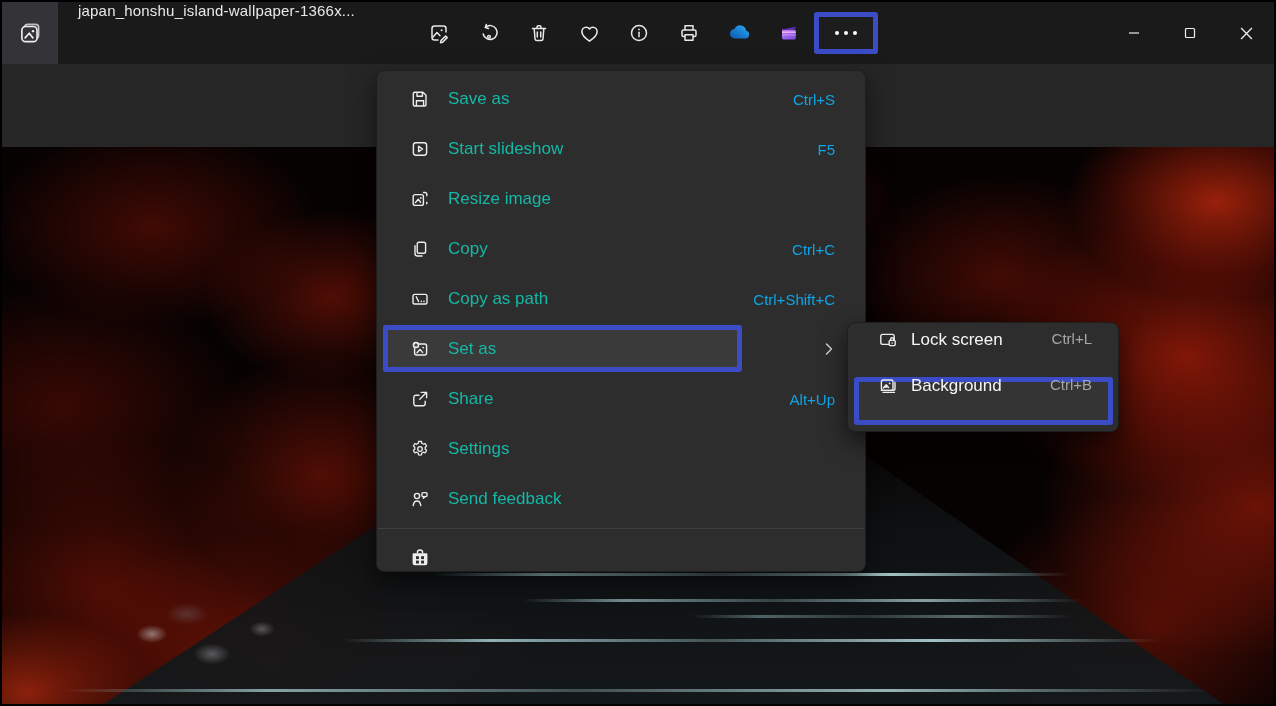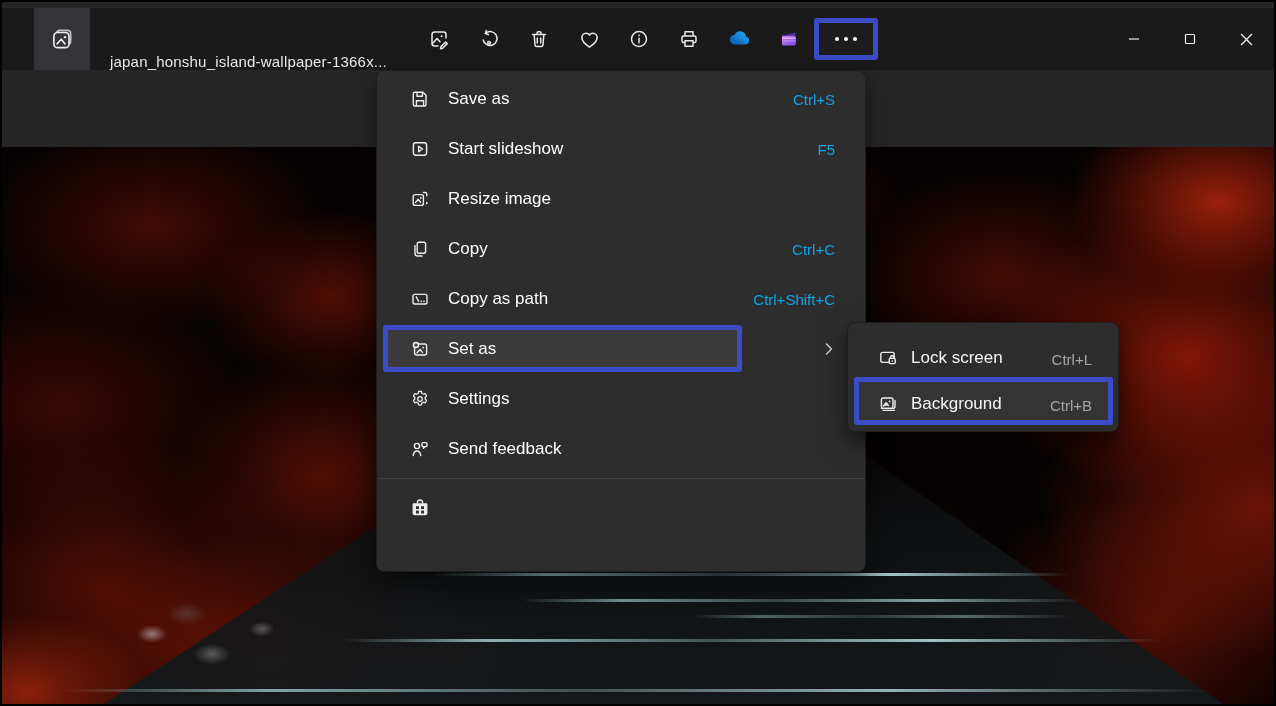--- a/index.html
+++ b/index.html
@@ -4,21 +4,21 @@
 <style>
   html,body { margin:0; padding:0; background:#000; }
   * { box-sizing:border-box; }
   .window {
     position:relative; width:1276px; height:706px;
     background:#262626; border:2px solid #000; overflow:hidden;
     font-family:"Liberation Sans","DejaVu Sans",sans-serif;
     -webkit-font-smoothing:antialiased;
   }
   
-  .titlebar { position:absolute; top:6px; left:0; right:0; height:62px; background:#1a1a1a; display:flex; align-items:flex-end;padding-left:32px; }
+  .titlebar { position:absolute; top:0; left:0; right:0; height:62px; background:#1a1a1a; display:flex; align-items:flex-start; }
   .app-tile { width:56px; height:62px; background:#333338; display:flex; align-items:center; justify-content:center; flex:0 0 auto; }
   .title-text { margin-left:20px; font-size:15px; color:#e8e8e8; letter-spacing:.2px; white-space:nowrap; }
   .toolbar { position:absolute; left:412px; top:0; height:62px; display:flex; align-items:center; }
   .tb-btn { width:50px; height:62px; display:flex; align-items:center; justify-content:center; background:none; border:none; cursor:pointer; padding:0; }
   .tb-more { width:64px; height:42px; border:5px solid #3c4cc6; border-radius:3px; background:#1d1d1d; display:flex; align-items:center; justify-content:center; gap:5px; margin-left:0; cursor:pointer; }
   .dot { width:4px; height:4px; border-radius:50%; background:#fff; }
   .win-controls { position:absolute; right:0; top:0; height:62px; display:flex; }
   .wc-btn { width:56px; height:62px; display:flex; align-items:center; justify-content:center; background:none; border:none; cursor:pointer; }
   
   .photo {
@@ -55,33 +55,33 @@
       radial-gradient(ellipse 30px 16px at 95px 20px, rgba(120,120,125,.35), transparent 70%);
   }
   
   .menu {
     position:absolute; left:374px; top:68px; width:490px; height:502px;
     background:#2d2d2d; border:1px solid #1e1e1e; border-radius:8px;
     box-shadow:0 10px 26px rgba(0,0,0,.55); padding-top:3px; overflow:hidden; z-index:10;
   }
   .menu-item { position:relative; height:50px; display:flex; align-items:center; padding:0 30px 0 33px; cursor:pointer; }
   .mi-icon { width:20px; height:20px; margin-right:18px; flex:0 0 auto; position:relative; z-index:1; display:flex; }
-  .mi-label { flex:1; font-size:17px; color:#ffffff; position:relative; z-index:1; }
+  .mi-label { flex:1; font-size:17px; color:#14b8a6; position:relative; z-index:1; }
   .mi-shortcut { font-size:15px; color:#0ea5e9; position:relative; z-index:1; }
   .mi-chevron { margin-left:14px; display:flex; position:relative; z-index:1; }
   .menu-divider { height:1px; background:#404040; margin:4px 1px; }
   .ann-setas { position:absolute; left:6px; top:1px; width:359px; height:47px;
     border:5px solid #3c4cc6; border-radius:3px; background:#3a3a3a; z-index:0; }
   
   .submenu {
     position:absolute; left:845px; top:320px; width:272px; height:110px;
     background:#2d2d2d; border:1px solid #1e1e1e; border-radius:8px;
     box-shadow:0 10px 24px rgba(0,0,0,.6); padding-top:7px; z-index:11;
   }
-  .sub-item { position:relative; height:46px; display:flex; align-items:flex-end; padding:0 26px 8px 30px; cursor:pointer; }
+  .sub-item { position:relative; height:46px; display:flex; align-items:flex-start; padding:0 26px 0 30px; cursor:pointer; }
   .sub-item .mi-icon { margin-right:13px; }
   .sub-label { flex:1; font-size:17px; color:#f5f5f5; position:relative; z-index:1; }
   .sub-shortcut { font-size:15px; color:#a6a6a6; position:relative; z-index:1; }
   .ann-bg { position:absolute; left:6px; top:1px; width:259px; height:48px;
     border:5px solid #3c4cc6; border-radius:3px; background:#343434; z-index:0; }
   svg { display:block; }
 </style>
 </head>
 <body>
 
@@ -298,20 +298,31 @@
       </span>
       <span class="mi-label">Set as</span>
       <span class="mi-shortcut"></span>
       <span class="mi-chevron">
         <svg width="12" height="14" viewBox="0 0 12 14" fill="none" stroke="#cfcfcf" stroke-width="1.5" stroke-linecap="round" stroke-linejoin="round">
           <path d="M3.5 2l5 5-5 5"></path>
         </svg>
       </span>
     </div>
 
+    <div class="menu-item">
+      <span class="mi-icon">
+        <svg width="20" height="20" viewBox="0 0 20 20" fill="none" stroke="#ededed" stroke-width="1.4" stroke-linecap="round" stroke-linejoin="round">
+          <path d="M9 6.2H6A2.2 2.2 0 0 0 3.8 8.4v6.2A2.2 2.2 0 0 0 6 16.8h7a2.2 2.2 0 0 0 2.2-2.2v-2.4"></path>
+          <path d="M11.2 3.4h5.4v5.4"></path>
+            <path d="M16.4 3.6l-6.6 6.6"></path>
+        </svg>
+      </span>
+      <span class="mi-label">Share</span>
+      <span class="mi-shortcut">Alt+Up</span>
+    </div>
 
     <div class="menu-item">
       <span class="mi-icon">
         <svg width="20" height="20" viewBox="0 0 20 20" fill="none" stroke="#ededed" stroke-width="1.3" stroke-linejoin="round">
           <path d="M8.6 2.5a7.6 7.6 0 0 1 2.8 0l.35 1.75a6 6 0 0 1 1.75.95l1.65-.6a7.6 7.6 0 0 1 1.4 2.45l-1.35 1.1a6 6 0 0 1 0 2.1l1.35 1.1a7.6 7.6 0 0 1-1.4 2.45l-1.65-.6a6 6 0 0 1-1.75.95l-.35 1.75a7.6 7.6 0 0 1-2.8 0l-.35-1.75a6 6 0 0 1-1.75-.95l-1.65.6a7.6 7.6 0 0 1-1.4-2.45l1.35-1.1a6 6 0 0 1 0-2.1L3.45 7.1a7.6 7.6 0 0 1 1.4-2.45l1.65.6a6 6 0 0 1 1.75-.95z"></path>
           <circle cx="10" cy="10" r="2.3"></circle>
         </svg>
       </span>
       <span class="mi-label">Settings</span>
       <span class="mi-shortcut"></span>

